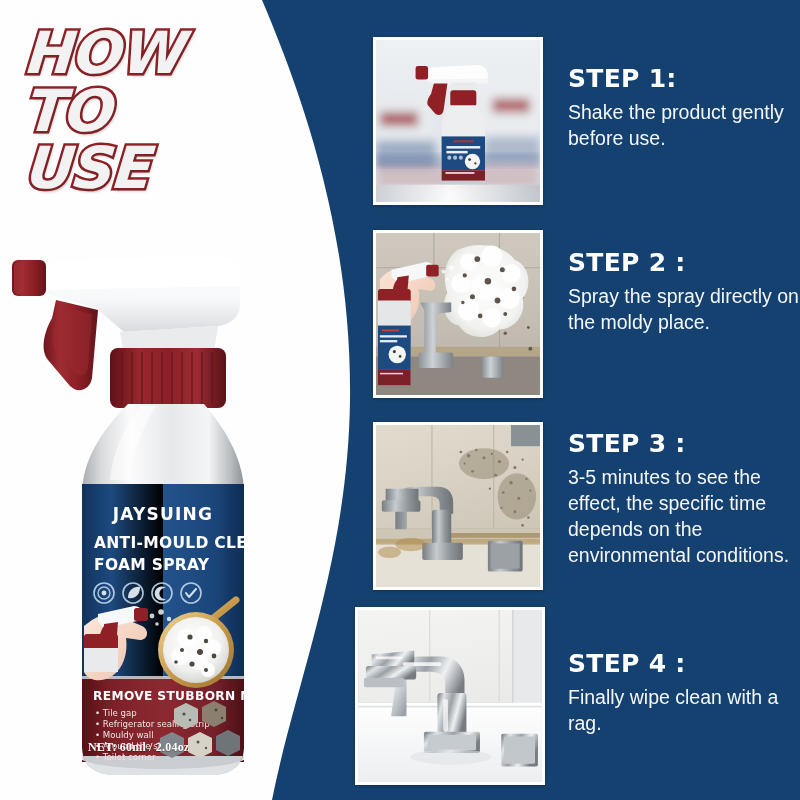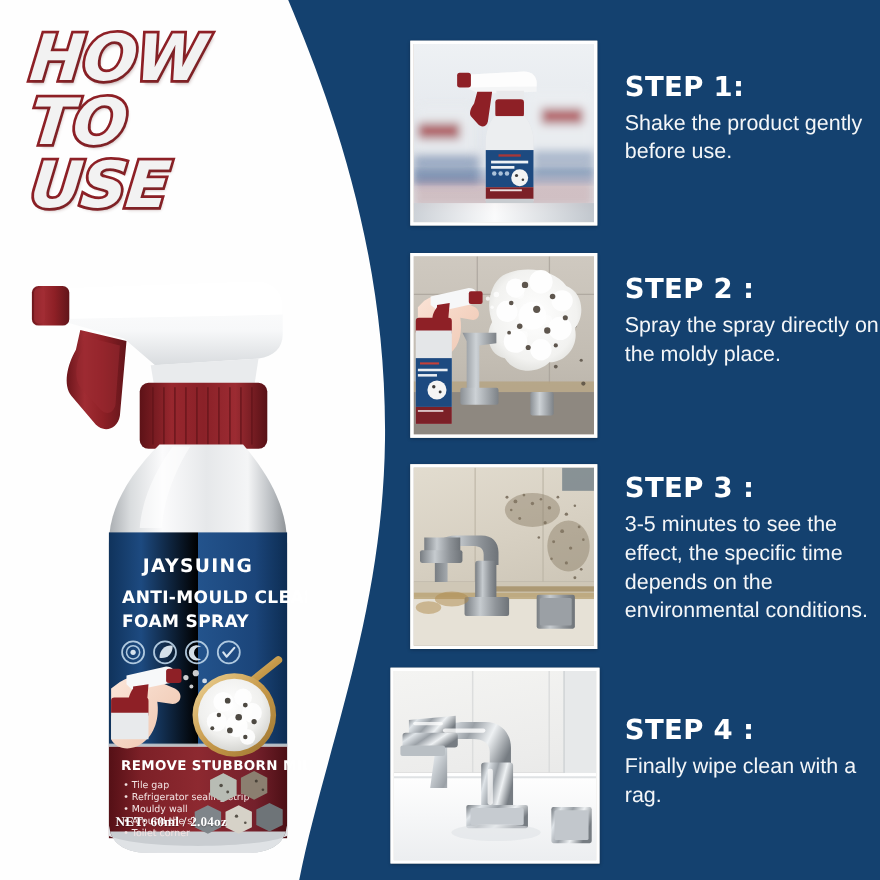--- a/index.html
+++ b/index.html
@@ -57,21 +57,21 @@
     font-family:"DejaVu Sans", sans-serif;
     margin-bottom:7px; white-space:nowrap;
   }
   .step-body {
     font-size:19.5px; line-height:1.33;
     font-family:"Liberation Sans", sans-serif;
     color:#f4f6f8;
   }
 
   
-  .bottle-wrap { position:absolute; left:17px; top:248px; width:262px; height:540px; z-index:8; }
+  .bottle-wrap { position:absolute; left:0; top:248px; width:262px; height:540px; z-index:8; }
   .bottle-wrap svg { display:block; }
 
   .lbl { font-family:"DejaVu Sans", sans-serif; fill:#ffffff; }
 </style>
 </head>
 <body>
 
 <div id="stage">
 
   <div class="bg-white"></div>

